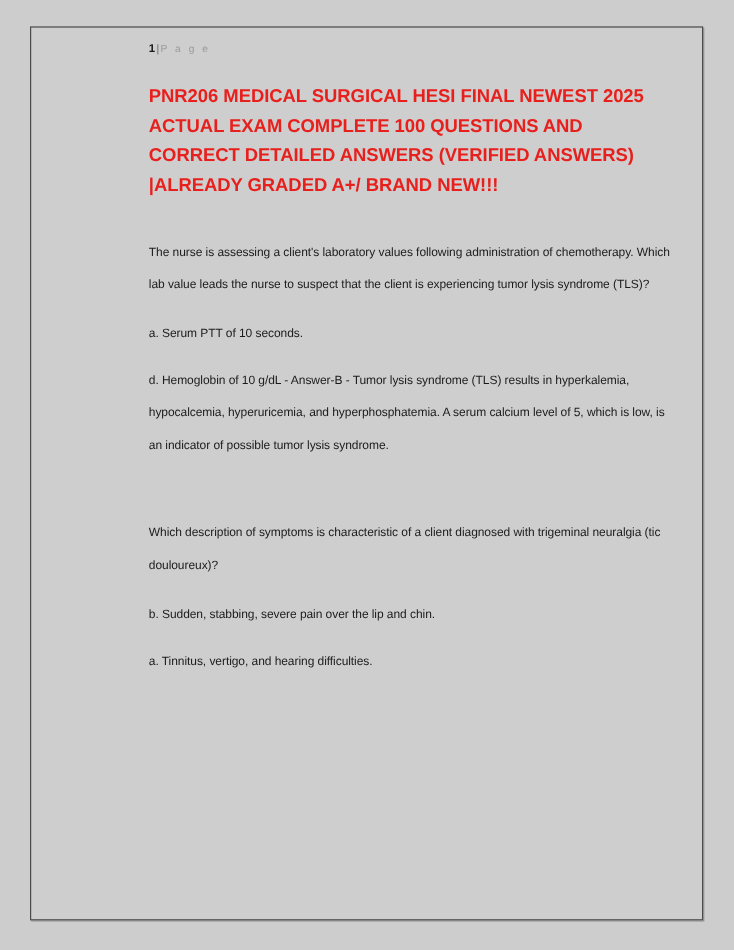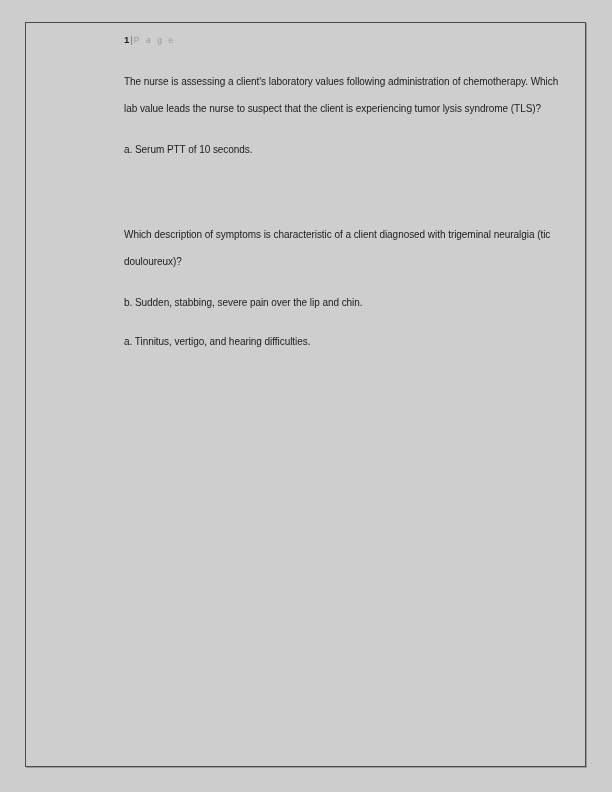--- a/index.html
+++ b/index.html
@@ -105,24 +105,26 @@
 <body>
 
 <div class="page-canvas">
   <div class="page-sheet">
     <div class="page-inner">
 
       <div class="page-header">
         <span class="pg-num">1</span><span class="pg-sep">|</span><span class="pg-word">P a g e</span>
       </div>
 
+      <h1 class="doc-title">PNR206 MEDICAL SURGICAL HESI FINAL NEWEST 2025 ACTUAL EXAM COMPLETE 100 QUESTIONS AND CORRECT DETAILED ANSWERS (VERIFIED ANSWERS) |ALREADY GRADED A+/ BRAND NEW!!!</h1>
 
       <div class="qblock">
         <p class="para stem">The nurse is assessing a client's laboratory values following administration of chemotherapy. Which lab value leads the nurse to suspect that the client is experiencing tumor lysis syndrome (TLS)?</p>
         <p class="para option">a. Serum PTT of 10 seconds.</p>
+        <p class="para answer">d. Hemoglobin of 10 g/dL - Answer-B - Tumor lysis syndrome (TLS) results in hyperkalemia, hypocalcemia, hyperuricemia, and hyperphosphatemia. A serum calcium level of 5, which is low, is an indicator of possible tumor lysis syndrome.</p>
       </div>
 
       <div class="block-gap"></div>
 
       <div class="qblock">
         <p class="para stem">Which description of symptoms is characteristic of a client diagnosed with trigeminal neuralgia (tic douloureux)?</p>
         <p class="para option">b. Sudden, stabbing, severe pain over the lip and chin.</p>
         <p class="para option">a. Tinnitus, vertigo, and hearing difficulties.</p>
       </div>
 

